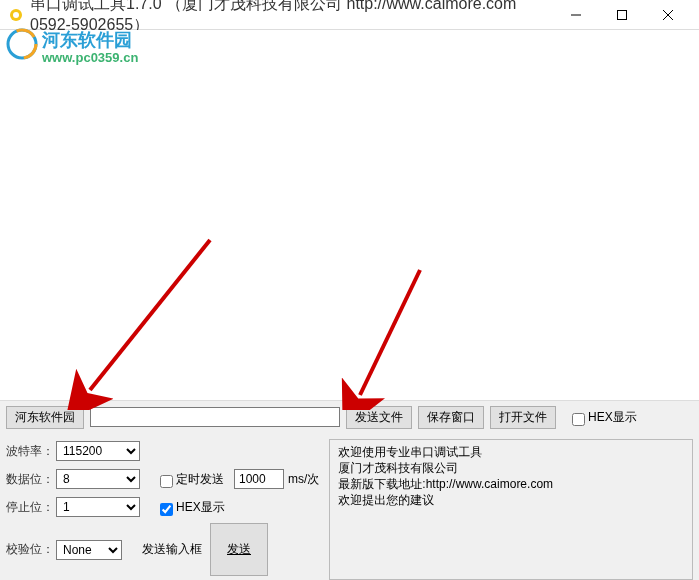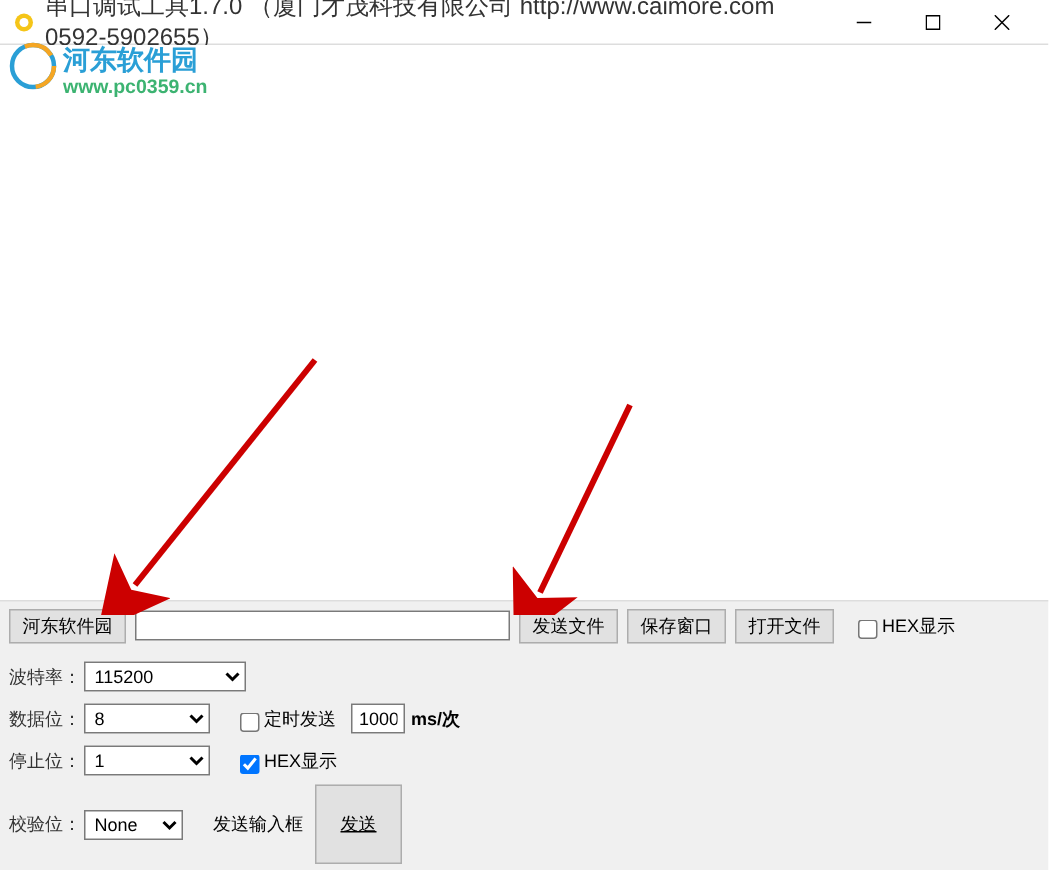--- a/index.html
+++ b/index.html
@@ -100,33 +100,33 @@
   </div>
 
 
   <div style="height:6px;"></div>
 
   <div style="display:flex;">
     <div style="flex:0 0 auto;">
 
       <div class="row">
         <span class="lbl">波特率：</span>
-        <select class="select" style="width:108px;"><option>115200</option></select>
+        <select class="select" style="width:84px;"><option>115200</option></select>
       </div>
 
       <div class="row">
         <span class="lbl">数据位：</span>
         <select class="select" style="width:84px;"><option>8</option></select>
         <span style="width:20px;"></span>
         <label class="checkbox-wrap">
           <input type="checkbox" style="">
           <span>定时发送</span>
         </label>
-        <input class="txt-input" style="width: 36px;" value="1000">
-        <span style="margin-left:4px;font-weight:bold;">ms/次</span>
+        <input class="txt-input" style="width: 50px;" value="1000">
+        <span style="margin-left:4px;">ms/次</span>
       </div>
 
       <div class="row">
         <span class="lbl">停止位：</span>
         <select class="select" style="width:84px;"><option>1</option></select>
         <span style="width:20px;"></span>
         <label class="checkbox-wrap">
           <input type="checkbox" checked="" style="">
           <span>HEX显示</span>
         </label>
@@ -135,20 +135,26 @@
       <div class="row">
         <span class="lbl">校验位：</span>
         <select class="select" style="width:66px;"><option>None</option></select>
         <span style="width:20px;"></span>
         <span>发送输入框</span>
         <span style="width:8px;"></span>
         <button class="btn" style="padding:17px 16px;text-decoration:underline;">发送</button>
       </div>
     </div>
 
+    <div class="info-box">
+      <div>欢迎使用专业串口调试工具</div>
+      <div>厦门才茂科技有限公司</div>
+      <div>最新版下载地址:http://www.caimore.com</div>
+      <div>欢迎提出您的建议</div>
+    </div>
   </div>
 
   <div class="row">
 
     <span style="width:20px;"></span>
 
   </div>
 
 </div>
 

